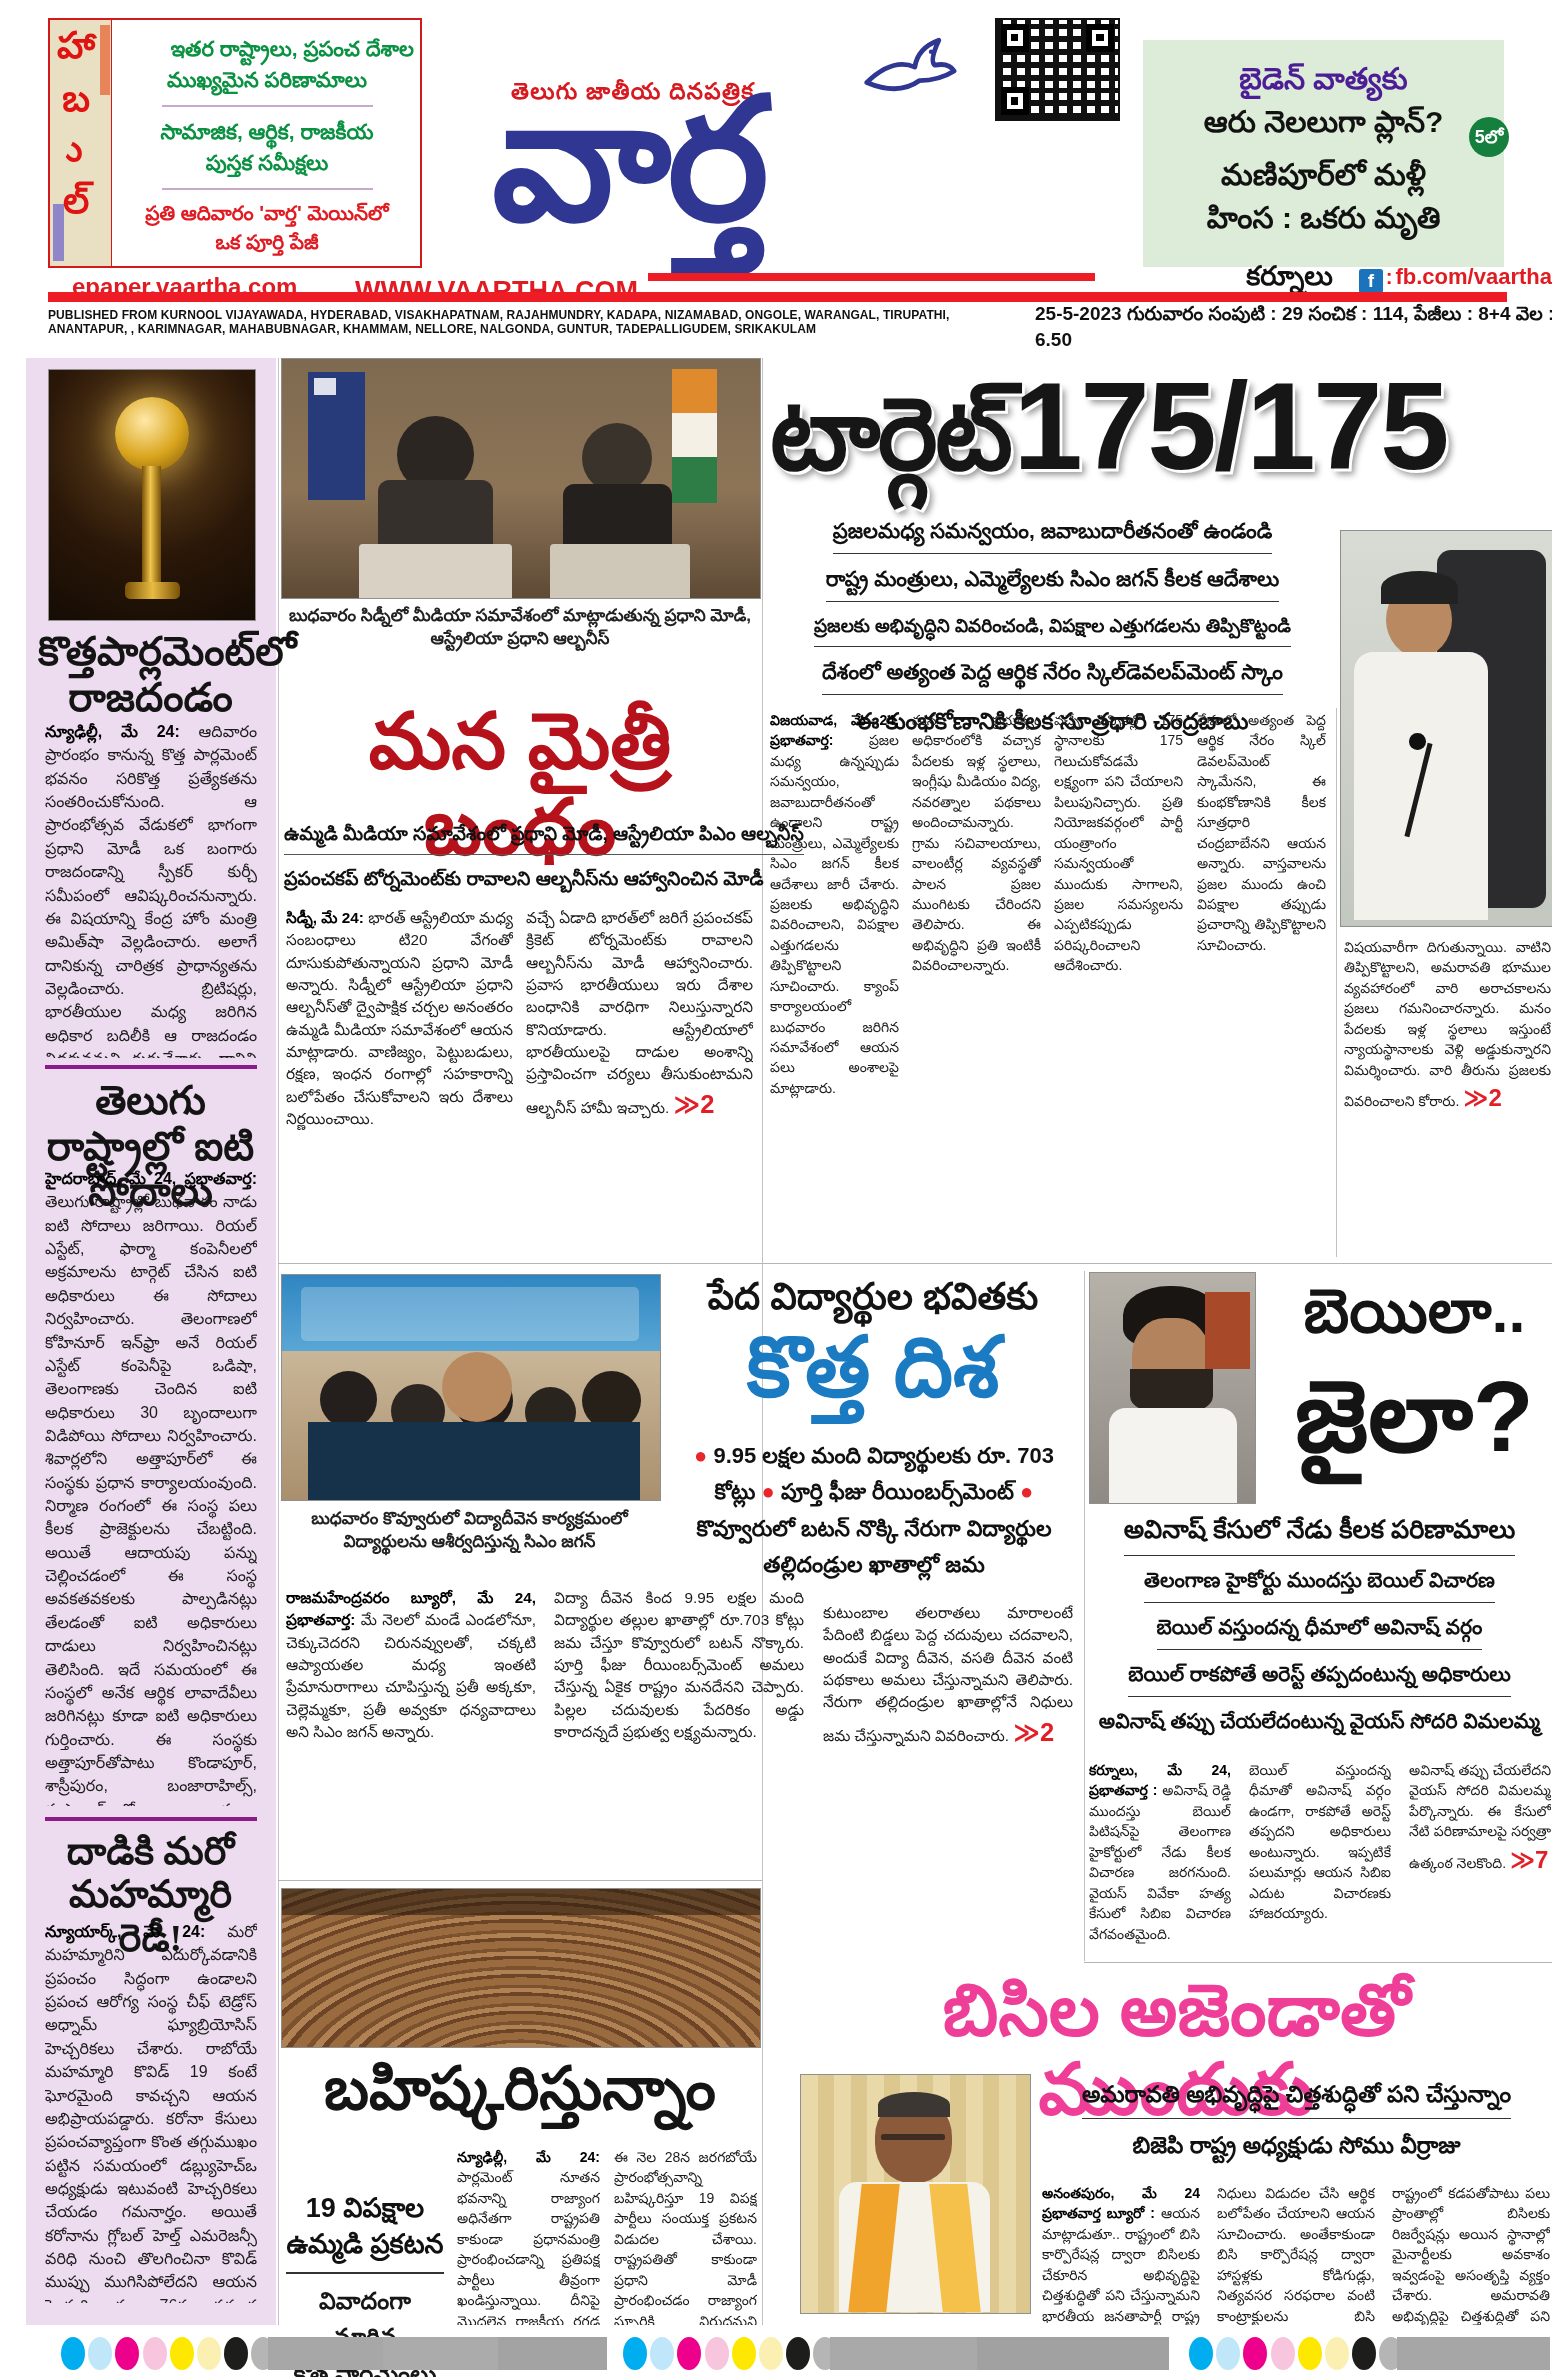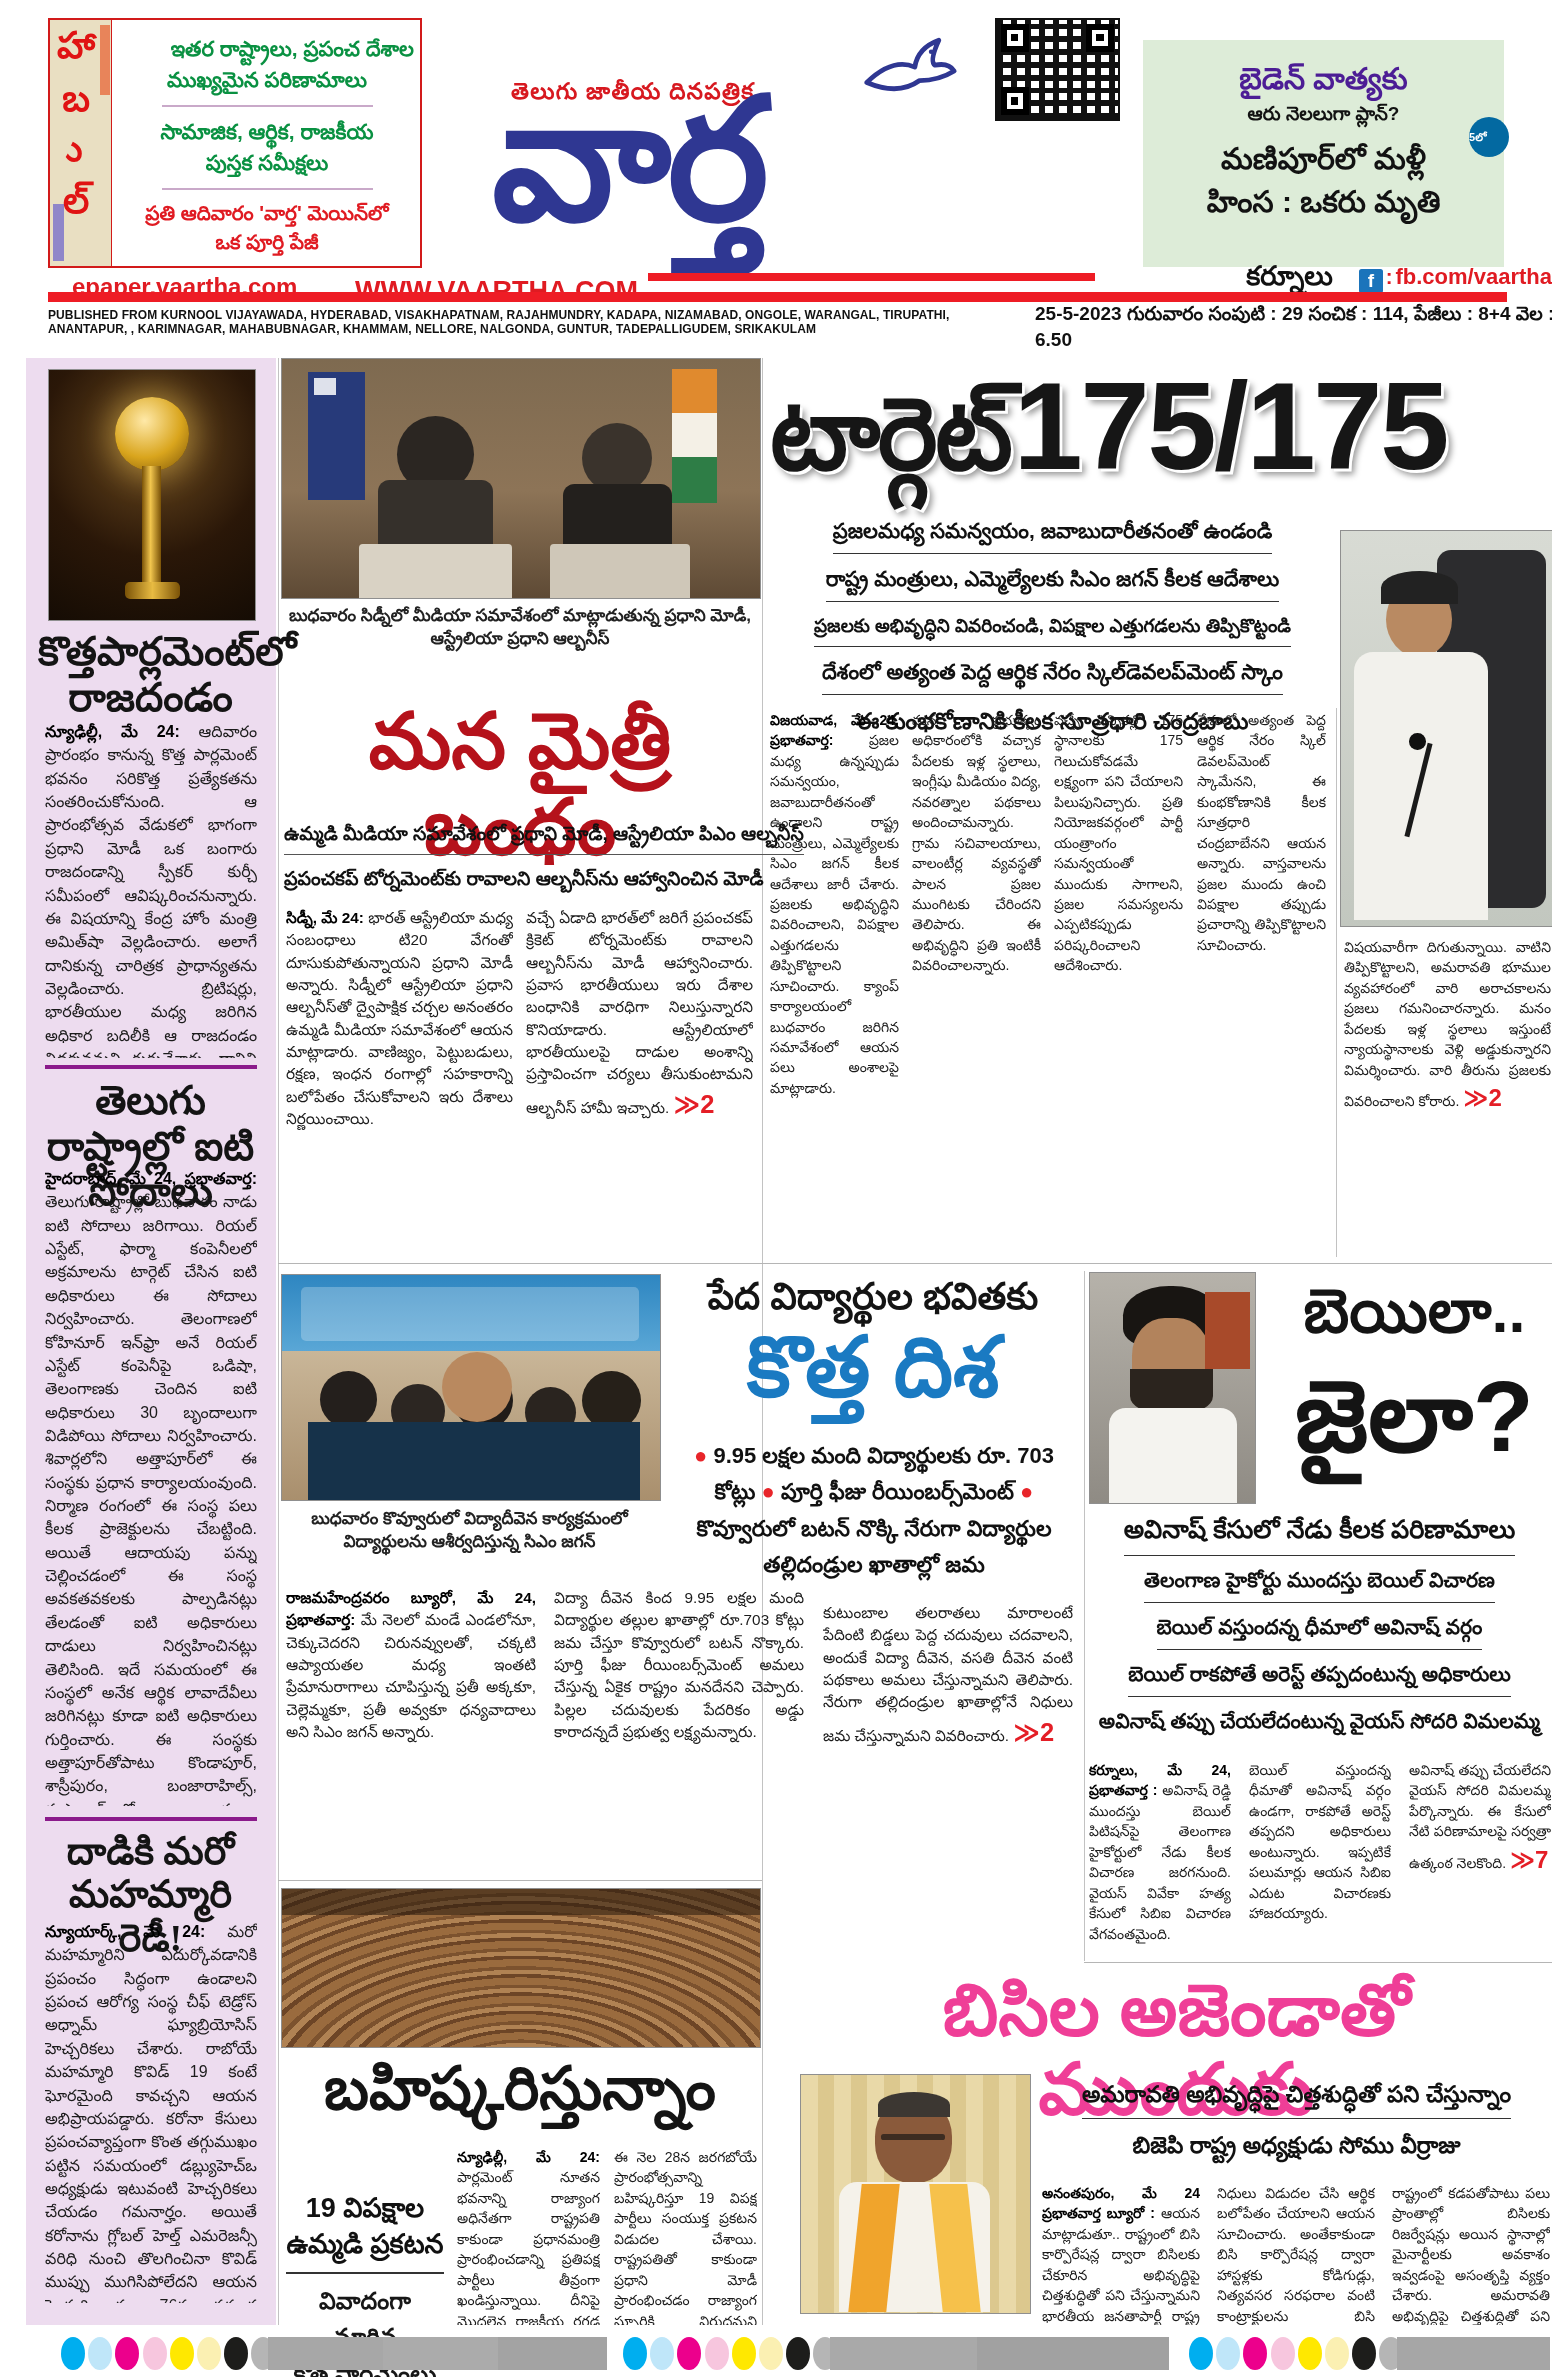--- a/index.html
+++ b/index.html
@@ -61,26 +61,26 @@
 
   <div class="abs qr" style="left:995px;top:18px;width:125px;height:103px;box-sizing:border-box;">
     <div class="finder" style="left:3.8px;top:3.8px;"></div>
     <div class="finder" style="right:3.8px;top:3.8px;"></div>
     <div class="finder" style="left:3.8px;bottom:3.8px;"></div>
   </div>
 
   <div class="abs" style="left:1143px;top:40px;width:361px;height:227px;background:#ddecd8;">
     <div class="ctr" style="padding-top:16.6px;">
       <div style="font-size:30px;font-weight:800;color:#4c1d95;line-height:1.45;">బైడెన్ వాత్యకు</div>
-      <div style="font-size:19px;font-weight:800;color:#121212;line-height:1.45;">ఆరు నెలలుగా ప్లాన్?</div>
+      <div style="font-size:30px;font-weight:800;color:#121212;line-height:1.45;">ఆరు నెలలుగా ప్లాన్?</div>
       <div style="font-size:30px;font-weight:800;color:#121212;line-height:1.45;margin-top:9px;">మణిపూర్‌లో మళ్లీ</div>
       <div style="font-size:30px;font-weight:800;color:#121212;line-height:1.45;">హింస : ఒకరు మృతి</div>
     </div>
-    <div class="abs" style="right:-5.1px;top:77px;width:40px;height:40px;border-radius:50%;background:#0369a1;color:#fff;
-                font-size:11px;font-weight:800;line-height:40px;">5లో</div>
+    <div class="abs" style="right:-5.1px;top:77px;width:40px;height:40px;border-radius:50%;background:#15803d;color:#fff;
+                font-size:18px;font-weight:800;line-height:40px;text-align:center;">5లో</div>
   </div>
 
   <div class="abs" style="left:1213px;top:261px;width:153px;font-size:27px;font-weight:800;color:#111;text-align:center;">కర్నూలు</div>
   <div class="abs" style="left:1359px;top:264px;width:198px;">
     <span style="display:inline-block;width:24px;height:24px;background:#1b74bb;color:#fff;font-weight:900;font-size:19px;
                  text-align:center;line-height:24px;vertical-align:middle;border-radius:2.6px;">f</span>
     <span style="font-size:20.4px;font-weight:900;color:#e01b22;">:</span>
     <span style="font-size:22px;font-weight:900;color:#e01b22;">fb.com/vaartha</span>
   </div>
 

